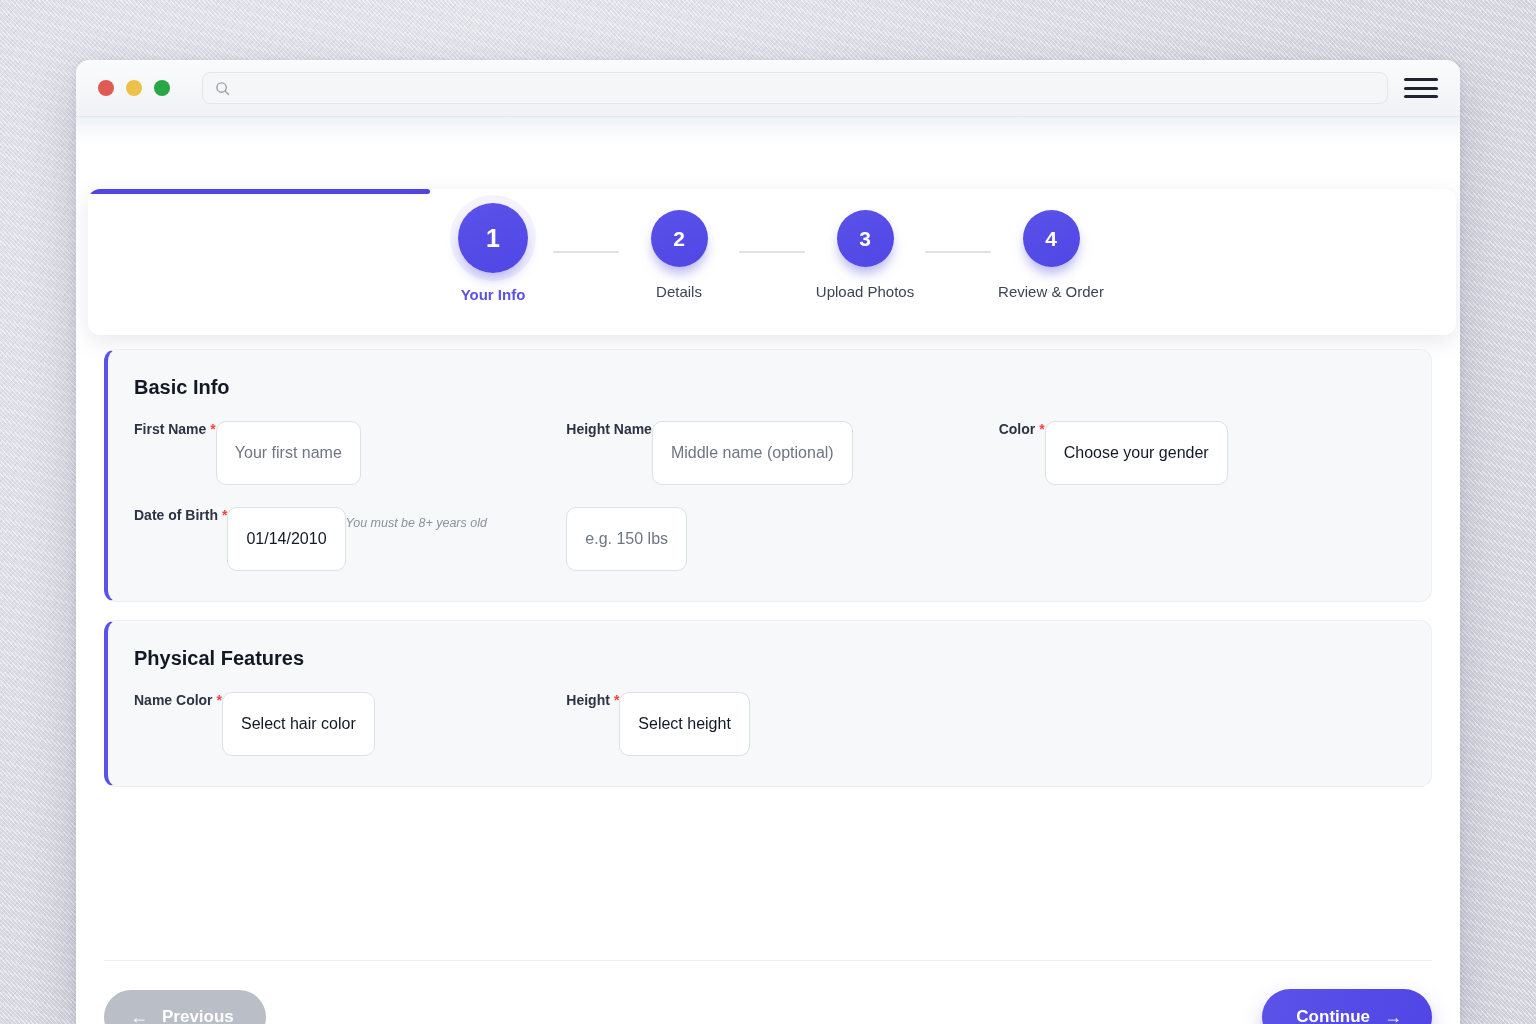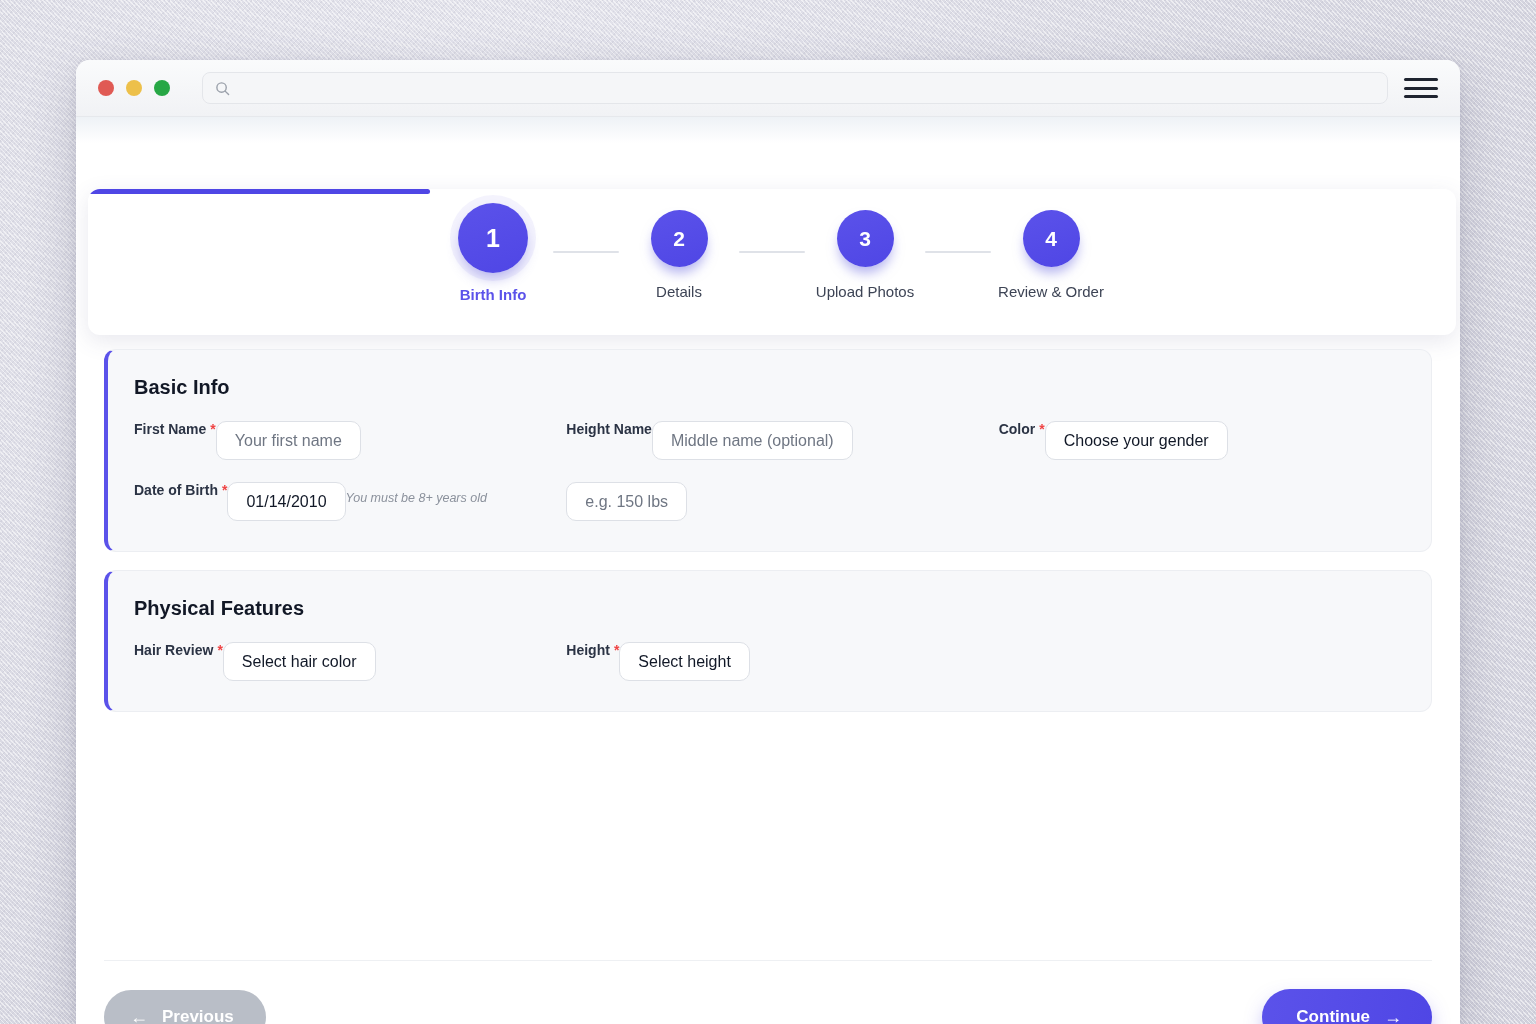--- a/index.html
+++ b/index.html
@@ -194,21 +194,21 @@
   .field { display: flex; flex-direction: row; }
   .field-label {
     font-size: 14px;
     font-weight: bold;
     color: #2b3344;
     margin-bottom: 9px;
   }
   .req { color: #ef4444; margin-left: 4px; font-weight: bold; }
 
   .control {
-    height: 39px;
+    height: 64px;
     background: #ffffff;
     border: 1px solid #dde0e6;
     border-radius: 10px;
     display: flex;
     align-items: center;
     padding: 0 18px;
     font-size: 16px;
   }
   .control.placeholder { color: #6f7683; }
   .control.filled { color: #111827; }
@@ -290,21 +290,21 @@
   <div class="page">
 
     <div class="stepper-card">
       <div class="progress-track">
         <div class="progress-fill" id="progress-fill" style="width: 25%;"></div>
       </div>
 
       <div class="steps" id="steps">
           <div class="step active">
             <div class="circle">1</div>
-            <div class="step-label">Birth Info</div>
+            <div class="step-label">Your Info</div>
           </div>
           <div class="connector"></div>
           <div class="step">
             <div class="circle">2</div>
             <div class="step-label">Details</div>
           </div>
           <div class="connector"></div>
           <div class="step">
             <div class="circle">3</div>
             <div class="step-label">Upload Photos</div>
@@ -340,21 +340,21 @@
             </div>
             <div class="field">
               <div class="control placeholder">e.g. 150 lbs</div>
             </div>
           </div>
         </div>
         <div class="section">
           <div class="section-title">Physical Features</div>
           <div class="grid">
             <div class="field">
-              <div class="field-label"><span>Hair Review</span><span class="req">*</span></div>
+              <div class="field-label"><span>Name Color</span><span class="req">*</span></div>
               <div class="control filled">Select hair color</div>
             </div>
             <div class="field">
               <div class="field-label"><span>Height</span><span class="req">*</span></div>
               <div class="control filled">Select height</div>
             </div>
           </div>
         </div>
       </div>
 

